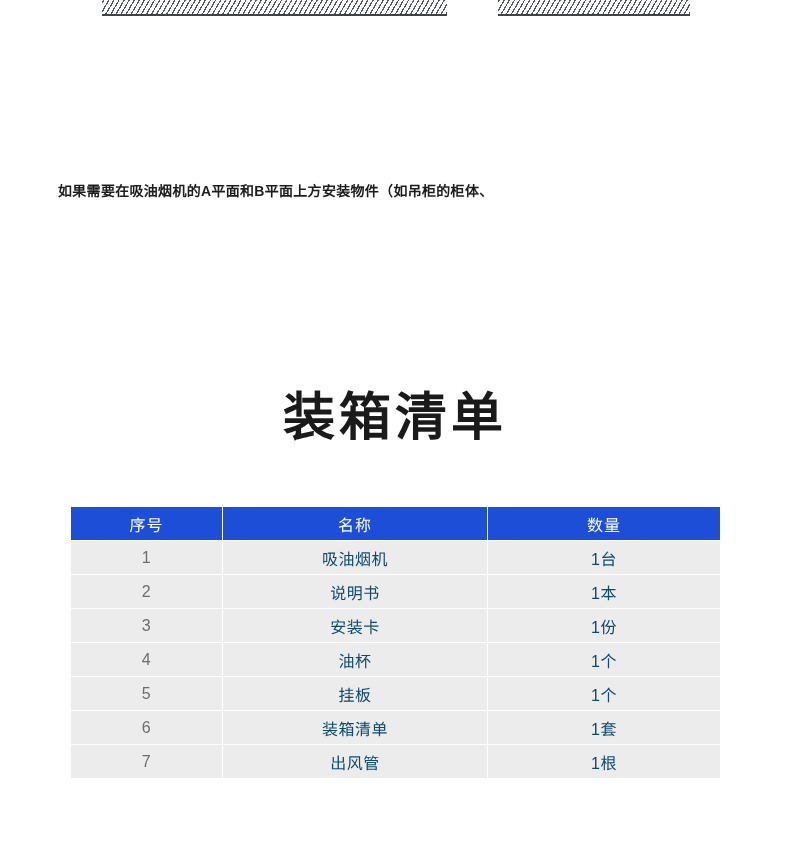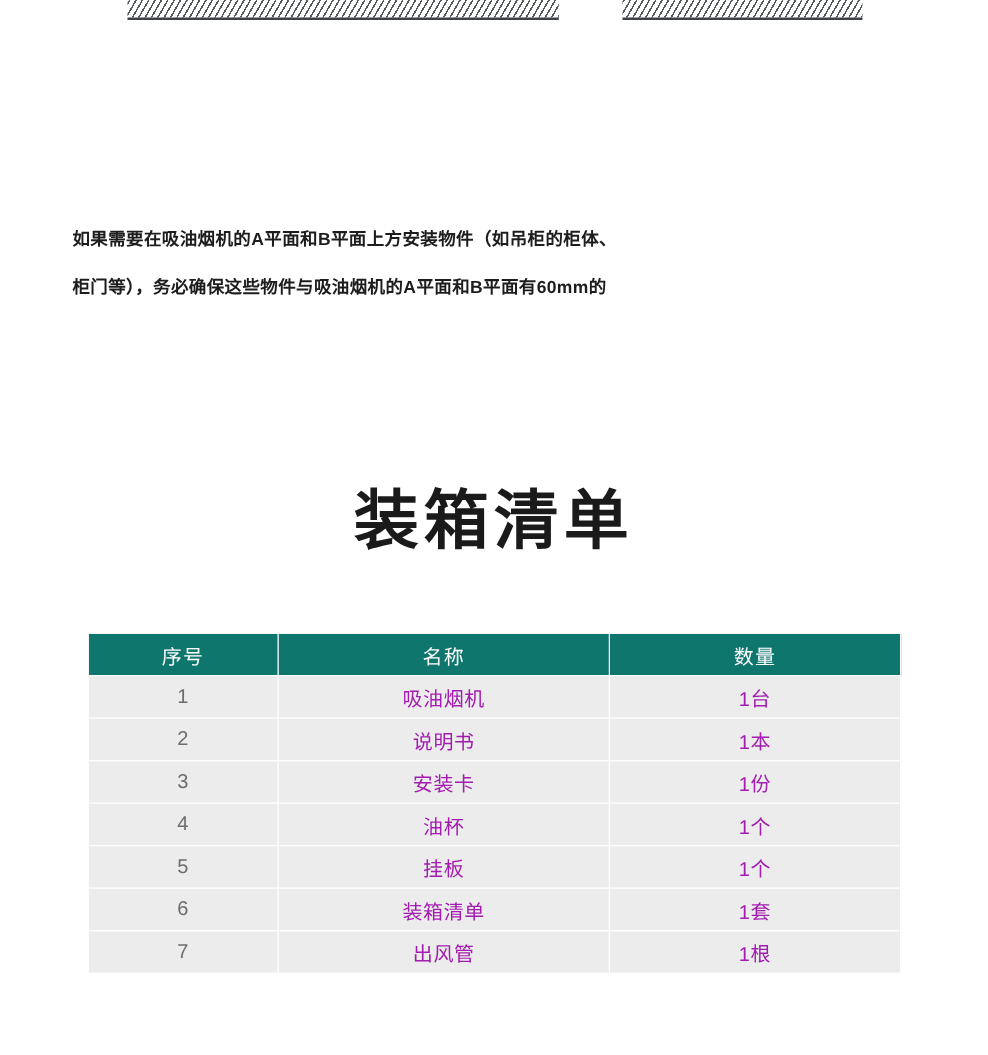--- a/index.html
+++ b/index.html
@@ -82,54 +82,53 @@
   table.packing-table {
     border-collapse: collapse;
     width: 650px;
     table-layout: fixed;
   }
   table.packing-table col.c-no   { width: 152px; }
   table.packing-table col.c-name { width: 265px; }
   table.packing-table col.c-qty  { width: 233px; }
 
   table.packing-table th {
-    background: #0f766e;
+    background: #1d4ed8;
     color: #ffffff;
     font-size: 16px;
     font-weight: 400;
     letter-spacing: 1px;
     height: 31px;
     border: 1px solid #ffffff;
     text-align: center;
     vertical-align: middle;
   }
   table.packing-table td {
     background: #ececec;
-    color: #a21caf;
+    color: #0c4a6e;
     font-size: 16px;
     font-weight: 400;
     letter-spacing: 0.5px;
     height: 31px;
     border: 1px solid #ffffff;
     text-align: center;
     vertical-align: middle;
   }
   table.packing-table tr td:first-child {
     color: #6d6d6d;
   }
 </style>
 </head>
 <body>
 
 <div class="hatch-strip hatch-left"></div>
 <div class="hatch-strip hatch-right"></div>
 
 <div class="notice">
   <p class="notice-body">如果需要在吸油烟机的A平面和B平面上方安装物件（如吊柜的柜体、</p>
-  <p class="notice-body">柜门等），务必确保这些物件与吸油烟机的A平面和B平面有60mm的</p>
 </div>
 
 <div class="section-heading">装箱清单</div>
 
 <div class="packing-table-wrap">
   <table class="packing-table">
     <colgroup>
       <col class="c-no">
         <col class="c-name">
         <col class="c-qty">

